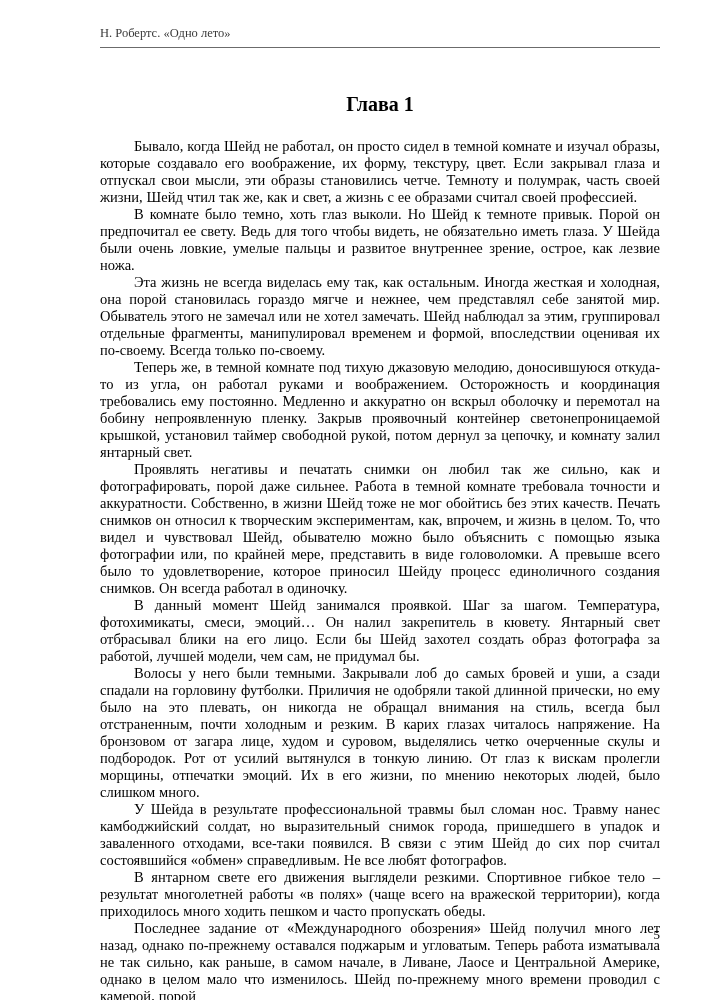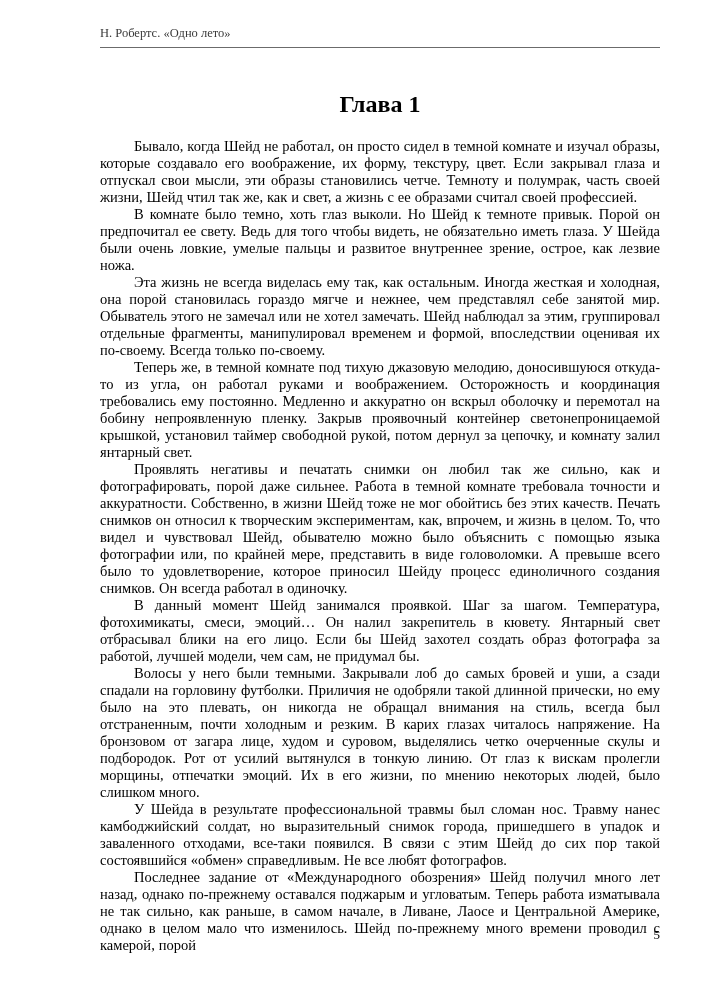--- a/index.html
+++ b/index.html
@@ -22,21 +22,21 @@
   .running-header {
     font-size: 12.5px;
     line-height: 15px;
     color: #3a3a3a;
     padding-bottom: 6px;
     border-bottom: 1px solid #6b6b6b;
   }
   .chapter-title {
     margin: 44px 0 22px 0;
     text-align: center;
-    font-size: 24px;
+    font-size: 20px;
     line-height: 24px;
     font-weight: bold;
     color: #000000;
   }
   .body-text p {
     margin: 0;
     font-size: 14.5px;
     line-height: 17px;
     text-align: justify;
     text-indent: 34px;
@@ -62,19 +62,20 @@
   <div class="chapter-title">Глава 1</div>
 
   <div class="body-text">
     <p>Бывало, когда Шейд не работал, он просто сидел в темной комнате и изучал образы, которые создавало его воображение, их форму, текстуру, цвет. Если закрывал глаза и отпускал свои мысли, эти образы становились четче. Темноту и полумрак, часть своей жизни, Шейд чтил так же, как и свет, а жизнь с ее образами считал своей профессией.</p>
     <p>В комнате было темно, хоть глаз выколи. Но Шейд к темноте привык. Порой он предпочитал ее свету. Ведь для того чтобы видеть, не обязательно иметь глаза. У Шейда были очень ловкие, умелые пальцы и развитое внутреннее зрение, острое, как лезвие ножа.</p>
     <p>Эта жизнь не всегда виделась ему так, как остальным. Иногда жесткая и холодная, она порой становилась гораздо мягче и нежнее, чем представлял себе занятой мир. Обыватель этого не замечал или не хотел замечать. Шейд наблюдал за этим, группировал отдельные фрагменты, манипулировал временем и формой, впоследствии оценивая их по-своему. Всегда только по-своему.</p>
     <p>Теперь же, в темной комнате под тихую джазовую мелодию, доносившуюся откуда-то из угла, он работал руками и воображением. Осторожность и координация требовались ему постоянно. Медленно и аккуратно он вскрыл оболочку и перемотал на бобину непроявленную пленку. Закрыв проявочный контейнер светонепроницаемой крышкой, установил таймер свободной рукой, потом дернул за цепочку, и комнату залил янтарный свет.</p>
     <p>Проявлять негативы и печатать снимки он любил так же сильно, как и фотографировать, порой даже сильнее. Работа в темной комнате требовала точности и аккуратности. Собственно, в жизни Шейд тоже не мог обойтись без этих качеств. Печать снимков он относил к творческим экспериментам, как, впрочем, и жизнь в целом. То, что видел и чувствовал Шейд, обывателю можно было объяснить с помощью языка фотографии или, по крайней мере, представить в виде головоломки. А превыше всего было то удовлетворение, которое приносил Шейду процесс единоличного создания снимков. Он всегда работал в одиночку.</p>
     <p>В данный момент Шейд занимался проявкой. Шаг за шагом. Температура, фотохимикаты, смеси, эмоций… Он налил закрепитель в кювету. Янтарный свет отбрасывал блики на его лицо. Если бы Шейд захотел создать образ фотографа за работой, лучшей модели, чем сам, не придумал бы.</p>
     <p>Волосы у него были темными. Закрывали лоб до самых бровей и уши, а сзади спадали на горловину футболки. Приличия не одобряли такой длинной прически, но ему было на это плевать, он никогда не обращал внимания на стиль, всегда был отстраненным, почти холодным и резким. В карих глазах читалось напряжение. На бронзовом от загара лице, худом и суровом, выделялись четко очерченные скулы и подбородок. Рот от усилий вытянулся в тонкую линию. От глаз к вискам пролегли морщины, отпечатки эмоций. Их в его жизни, по мнению некоторых людей, было слишком много.</p>
-    <p>У Шейда в результате профессиональной травмы был сломан нос. Травму нанес камбоджийский солдат, но выразительный снимок города, пришедшего в упадок и заваленного отходами, все-таки появился. В связи с этим Шейд до сих пор такой состоявшийся «обмен» справедливым. Не все любят фотографов.</p>
+    <p>У Шейда в результате профессиональной травмы был сломан нос. Травму нанес камбоджийский солдат, но выразительный снимок города, пришедшего в упадок и заваленного отходами, все-таки появился. В связи с этим Шейд до сих пор считал состоявшийся «обмен» справедливым. Не все любят фотографов.</p>
+    <p>В янтарном свете его движения выглядели резкими. Спортивное гибкое тело – результат многолетней работы «в полях» (чаще всего на вражеской территории), когда приходилось много ходить пешком и часто пропускать обеды.</p>
     <p>Последнее задание от «Международного обозрения» Шейд получил много лет назад, однако по-прежнему оставался поджарым и угловатым. Теперь работа изматывала не так сильно, как раньше, в самом начале, в Ливане, Лаосе и Центральной Америке, однако в целом мало что изменилось. Шейд по-прежнему много времени проводил с камерой, порой</p>
   </div>
 
   <div class="page-number">5</div>
 
 </div>
 
 </body></html>

